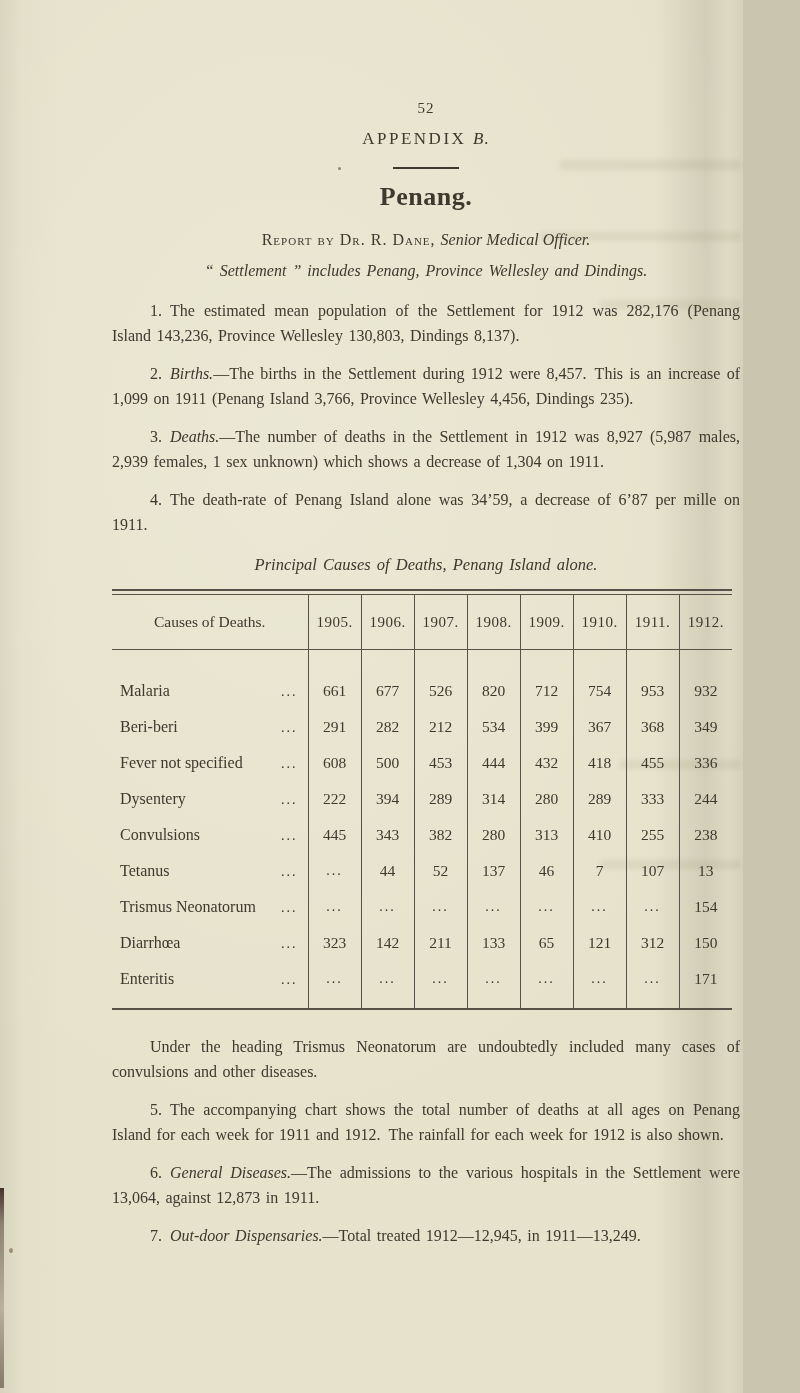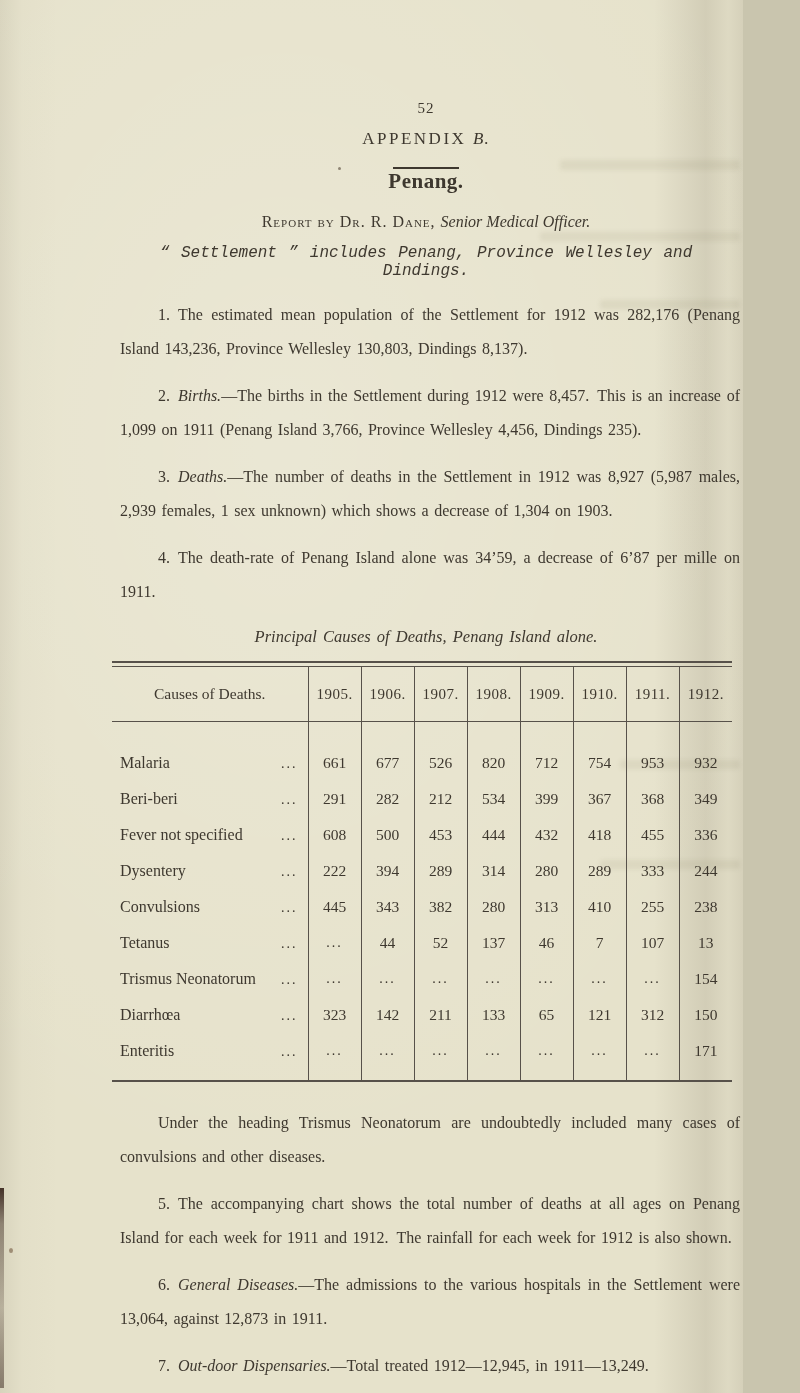--- a/index.html
+++ b/index.html
@@ -23,27 +23,27 @@
       var(--paper);
   }
   .content{position:absolute;left:112px;top:0;width:628px;}
   .italic{font-style:italic;}
   .smallcaps{font-variant:small-caps;letter-spacing:1px;margin-top:17px;}
 
   .page-number{margin-top:100px;text-align:center;font-size:15px;letter-spacing:1px;}
   .appendix-line{margin-top:12px;text-align:center;font-size:17px;letter-spacing:2.5px;}
   .appendix-line .italic{letter-spacing:1px;}
   .title-rule{width:66px;height:0;border-top:2.5px solid var(--ink);margin:18px auto 0;}
-  .place-title{margin:0 0 0 0;text-align:center;font-size:21px;font-weight:bold;letter-spacing:0.5px;}
+  .place-title{margin:13px 0 0 0;text-align:center;font-size:26px;font-weight:bold;letter-spacing:0.5px;}
   .report-line{margin-top:19px;text-align:center;font-size:16px;}
-  .subtitle{margin-top:13px;text-align:center;font-size:16px;word-spacing:2px;font-family:Liberation Mono, monospace;}
+  .subtitle{margin-top:13px;text-align:center;font-size:16px;word-spacing:2px;}
 
   .body-par{
-    margin:13px 0 0 8px;text-indent:38px;text-align:justify;
-    font-size:16px;line-height:34px;word-spacing:1.5px;
+    margin:13px 0 0 0;text-indent:38px;text-align:justify;
+    font-size:16px;line-height:25px;word-spacing:1.5px;
   }
   .body-par.first{margin-top:18px;}
 
   .table-title{margin-top:18px;text-align:center;font-size:16.5px;word-spacing:2px;}
   .table-block{margin-top:14px;width:620px;}
   .double-rule{height:3px;border-top:2px solid var(--rule);border-bottom:1px solid var(--rule);}
   table.data-table{width:620px;border-collapse:collapse;table-layout:fixed;border-bottom:2px solid var(--rule);}
   table.data-table th{font-weight:normal;}
   th.cause-head{height:52px;vertical-align:middle;text-align:center;font-size:15.5px;border-bottom:1px solid var(--rule);}
   th.year-col{height:52px;vertical-align:middle;text-align:center;font-size:15px;letter-spacing:0.5px;
@@ -99,21 +99,21 @@
     <h1 class="place-title">Penang.</h1>
 
     <div class="report-line">
       <span class="smallcaps">Report by Dr. R. Dane, </span><span class="italic">Senior Medical Officer.</span>
     </div>
 
     <div class="subtitle italic">“ Settlement ” includes Penang, Province Wellesley and Dindings.</div>
 
     <p class="body-par first"><span class="">1. The estimated mean population of the Settlement for 1912 was 282,176 (Penang Island 143,236, Province Wellesley 130,803, Dindings 8,137).</span></p>
     <p class="body-par"><span class="">2. </span><span class="italic">Births.</span><span class="">—The births in the Settlement during 1912 were 8,457. This is an increase of 1,099 on 1911 (Penang Island 3,766, Province Wellesley 4,456, Dindings 235).</span></p>
-    <p class="body-par"><span class="">3. </span><span class="italic">Deaths.</span><span class="">—The number of deaths in the Settlement in 1912 was 8,927 (5,987 males, 2,939 females, 1 sex unknown) which shows a decrease of 1,304 on 1903.</span></p>
+    <p class="body-par"><span class="">3. </span><span class="italic">Deaths.</span><span class="">—The number of deaths in the Settlement in 1912 was 8,927 (5,987 males, 2,939 females, 1 sex unknown) which shows a decrease of 1,304 on 1911.</span></p>
     <p class="body-par"><span class="">4. The death-rate of Penang Island alone was 34’59, a decrease of 6’87 per mille on 1911.</span></p>
 
     <div class="table-title italic">Principal Causes of Deaths, Penang Island alone.</div>
 
     <div class="table-block">
       <div class="double-rule"></div>
       <table class="data-table">
         <colgroup>
             <col style="width: 196px;">
             <col style="width: 53px;">

